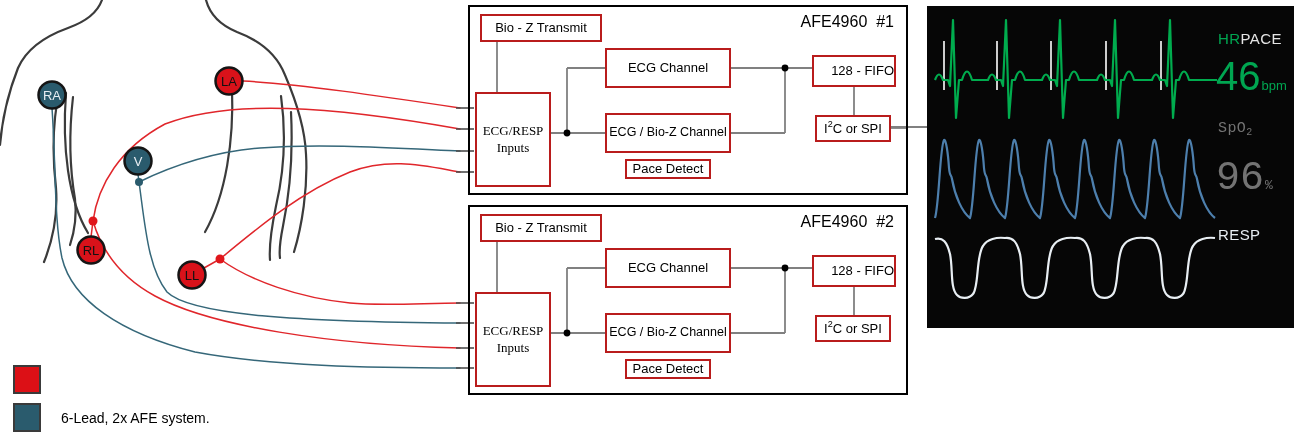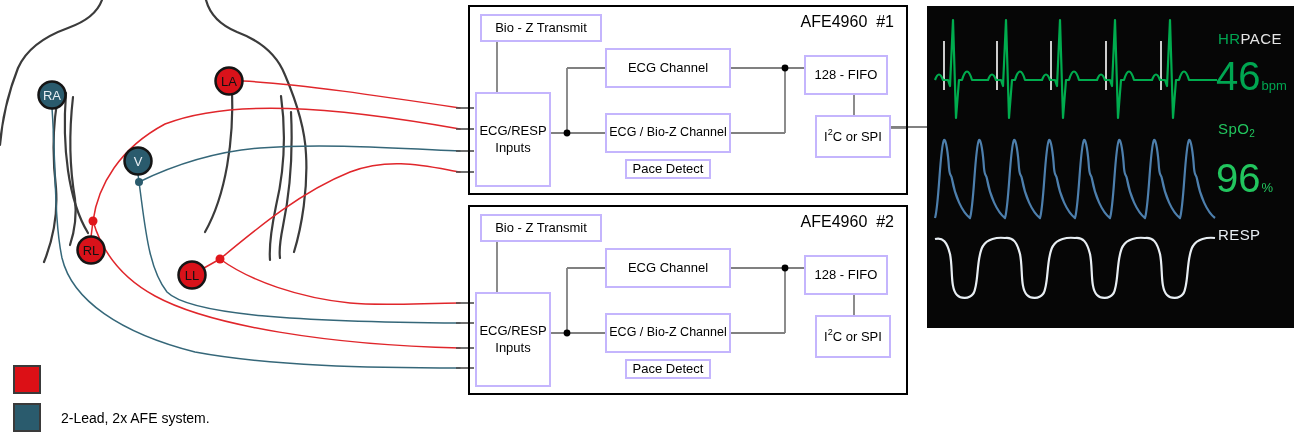--- a/index.html
+++ b/index.html
@@ -5,39 +5,39 @@
   html,body{margin:0;padding:0;background:#fff;}
   .canvas{position:relative;width:1294px;height:432px;background:#fff;
           font-family:"Liberation Sans",sans-serif;overflow:hidden;}
   .underlay{position:absolute;left:0;top:0;z-index:0;}
 
   
   .afe{position:absolute;left:468px;width:440px;height:190px;border:2px solid #000;
        background:transparent;box-sizing:border-box;z-index:2;}
   .afe-lines{position:absolute;left:0;top:0;z-index:1;}
   .afe-title{position:absolute;top:6px;right:12px;font-size:16px;color:#000;z-index:3;white-space:pre;}
-  .box{position:absolute;border:2px solid #c4b5fd;background:#fff;display:flex;flex-direction:column;
+  .box{position:absolute;border:2px solid #b91c1c;background:#fff;display:flex;flex-direction:column;
        align-items:center;justify-content:center;text-align:center;font-size:13px;color:#000;
        box-sizing:border-box;z-index:2;line-height:1.25;}
   .bioz{left:10px;top:7px;width:122px;height:28px;}
-  .inputs{left:5px;top:85px;width:76px;height:95px;}
+  .inputs{left:5px;top:85px;width:76px;height:95px;font-family:Liberation Serif, serif;}
   .ecgch{left:135px;top:41px;width:126px;height:40px;}
   .ecgbioz{left:135px;top:106px;width:126px;height:40px;font-size:12.5px;}
   .pace{left:155px;top:152px;width:86px;height:20px;}
-  .fifo{left:334px;top:48px;width:84px;height:40px;}
-  .i2c{left:345px;top:108px;width:76px;height:43px;}
+  .fifo{left:342px;top:48px;width:84px;height:32px;align-items:flex-end;}
+  .i2c{left:345px;top:108px;width:76px;height:27px;}
   .sup{font-size:9px;vertical-align:6px;}
   .sub{font-size:10px;vertical-align:-3px;}
 
   
   .monitor{position:absolute;left:927px;top:6px;width:367px;height:322px;background:#060606;z-index:2;}
   .mon-label{position:absolute;font-size:15px;letter-spacing:0.4px;white-space:nowrap;}
   .mon-value{position:absolute;font-size:40px;white-space:nowrap;}
   .unit{font-size:13px;margin-left:1px;letter-spacing:0;}
-  .c-green{color:#00a651;} .c-white{color:#e5e5e5;} .c-blue{color:#22c55e;} .c-resp{color:#e8eef3;}
+  .c-green{color:#00a651;} .c-white{color:#e5e5e5;} .c-blue{color:#737373;font-family:Liberation Mono, monospace;} .c-resp{color:#e8eef3;}
 
   
   .legend-row{position:absolute;left:13px;display:flex;align-items:center;z-index:2;}
   .legend-swatch{width:28px;height:29px;border:2px solid #3a3a3a;box-sizing:border-box;}
   .legend-text{margin-left:20px;font-size:14px;color:#000;}
   .sw-red{background:#dc1016;} .sw-teal{background:#2a5b6d;}
 </style>
 </head>
 <body>
 
@@ -242,16 +242,16 @@
     <div class="mon-label c-resp" style="left:291px;top:220px;">
       <span>RESP</span>
     </div>
   </div>
 
   <div class="legend-row" style="top:365px;">
     <div class="legend-swatch sw-red"></div>
   </div>
   <div class="legend-row" style="top:403px;">
     <div class="legend-swatch sw-teal"></div>
-    <div class="legend-text">2-Lead, 2x AFE system.</div>
+    <div class="legend-text">6-Lead, 2x AFE system.</div>
   </div>
 
 </div>
 
 </body></html>

